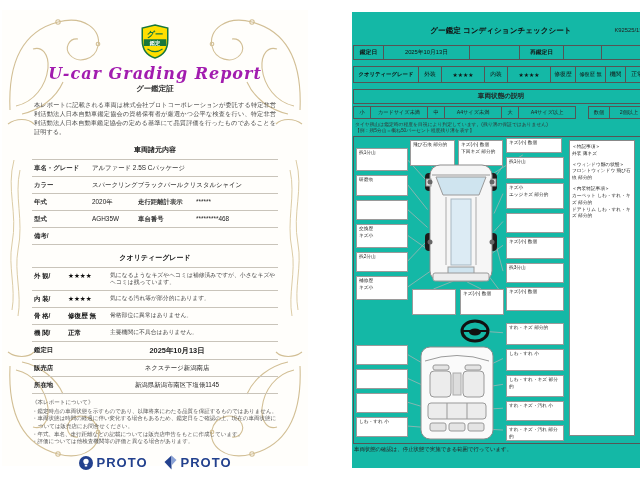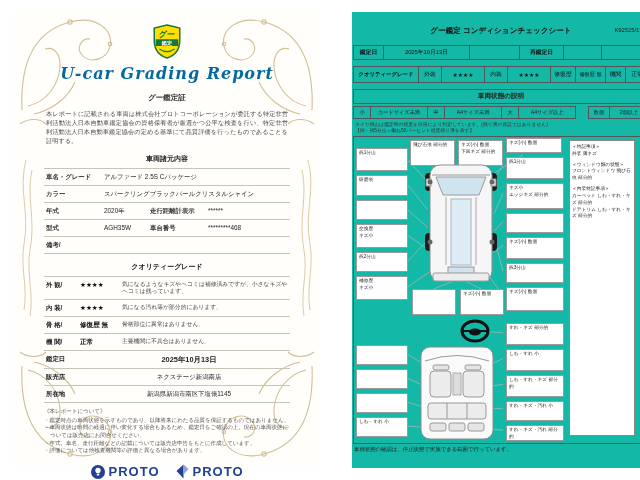--- a/index.html
+++ b/index.html
@@ -1,26 +1,26 @@
 <!DOCTYPE html>
 <html><head>
 <meta charset="utf-8">
 <style>
   html,body{margin:0;padding:0;background:#ffffff;}
   body{font-family:"Liberation Sans","DejaVu Sans",sans-serif;color:#222;}
   .canvas{position:relative;width:640px;height:480px;background:#fff;overflow:hidden;}
 
   
   .page{position:absolute;background:#fffefb;}
-  .left-page{left:14px;top:10px;width:306px;height:456px;}
+  .left-page{left:2px;top:10px;width:306px;height:456px;}
   .ornament{position:absolute;left:0;top:0;width:100%;height:100%;}
   .lp-content{position:absolute;left:30px;top:14px;width:246px;}
   .lp-badge{display:block;margin:0 auto;}
-  .lp-title{margin-top:5px;text-align:center;font-family:"DejaVu Serif",serif;font-style:italic;font-weight:bold;font-size:16px;color:#0369a1;letter-spacing:1px;}
-  .lp-sub{margin-top:10px;text-align:center;font-size:7.5px;font-weight:bold;color:#333;}
+  .lp-title{margin-top:5px;text-align:center;font-family:"DejaVu Serif",serif;font-style:italic;font-weight:bold;font-size:16px;color:#a21caf;letter-spacing:1px;}
+  .lp-sub{margin-top:1px;text-align:center;font-size:7.5px;font-weight:bold;color:#333;}
   .lp-intro{margin:7px 2px 0 2px;font-size:6.2px;line-height:1.45;color:#4a4a4a;text-align:justify;}
   .lp-sec{margin-top:8px;text-align:center;font-size:7px;font-weight:bold;color:#222;}
   .lp-table{margin-top:4px;}
   .lp-row{display:flex;align-items:flex-start;border-top:1px solid #c9c4ba;padding:4px 2px 3px 2px;font-size:6.4px;min-height:7px;}
   .lp-row:last-child{border-bottom:1px solid #c9c4ba;}
   .lp-k{width:58px;font-weight:bold;color:#333;flex:none;}
   .lp-k2{width:58px;font-weight:bold;color:#333;flex:none;}
   .lp-v{flex:1;color:#222;}
   .lp-v2{width:46px;flex:none;}
   .gr-label{width:34px;font-weight:bold;flex:none;}

